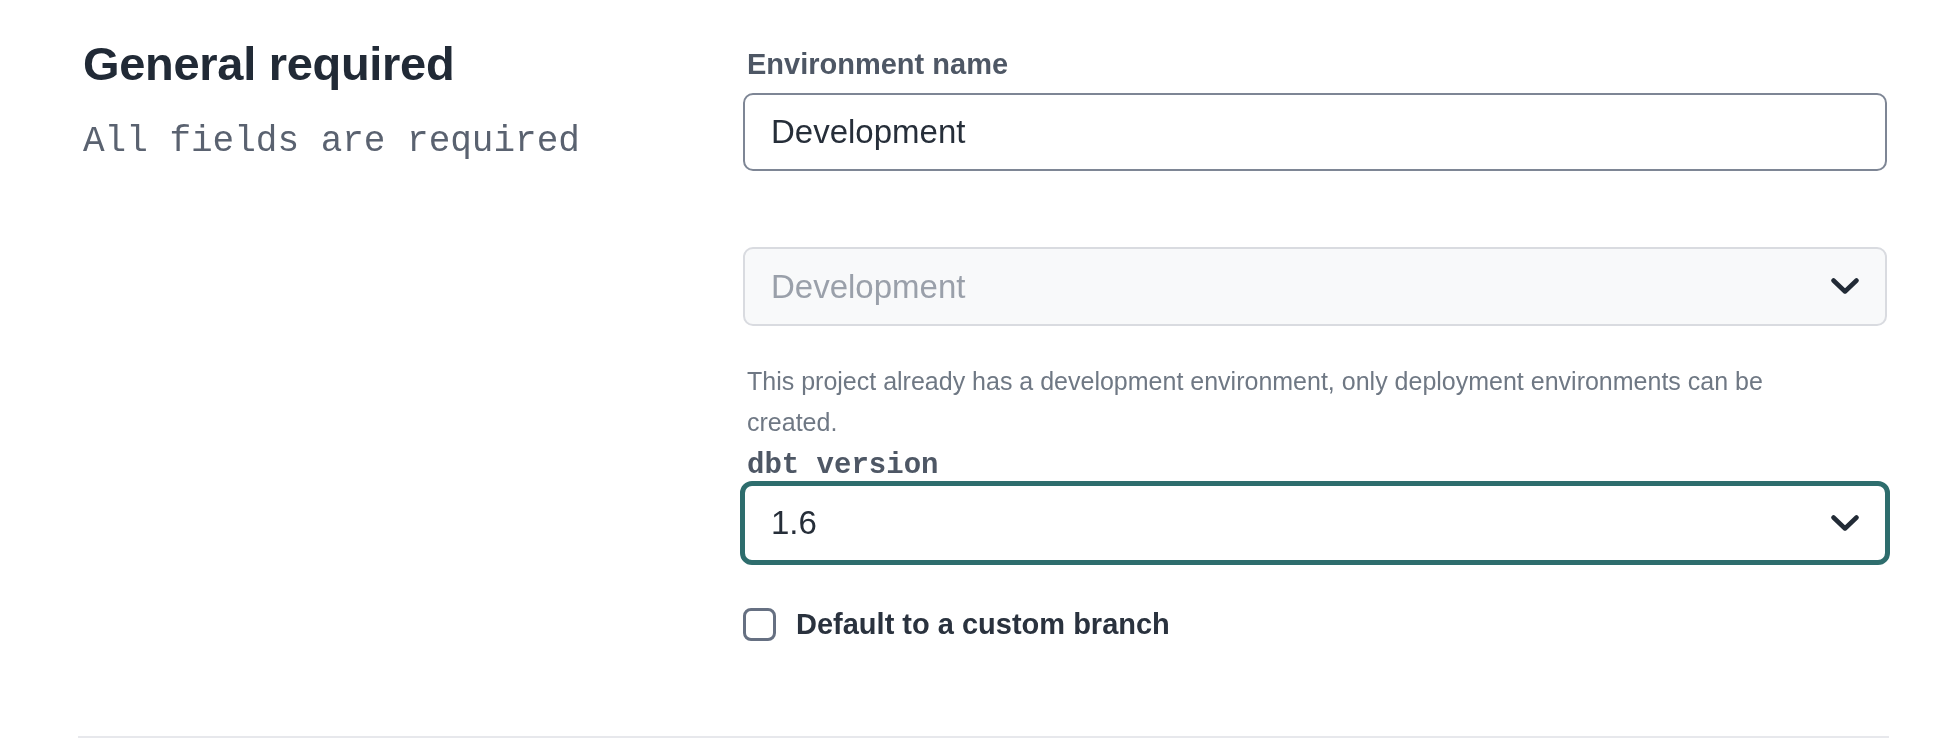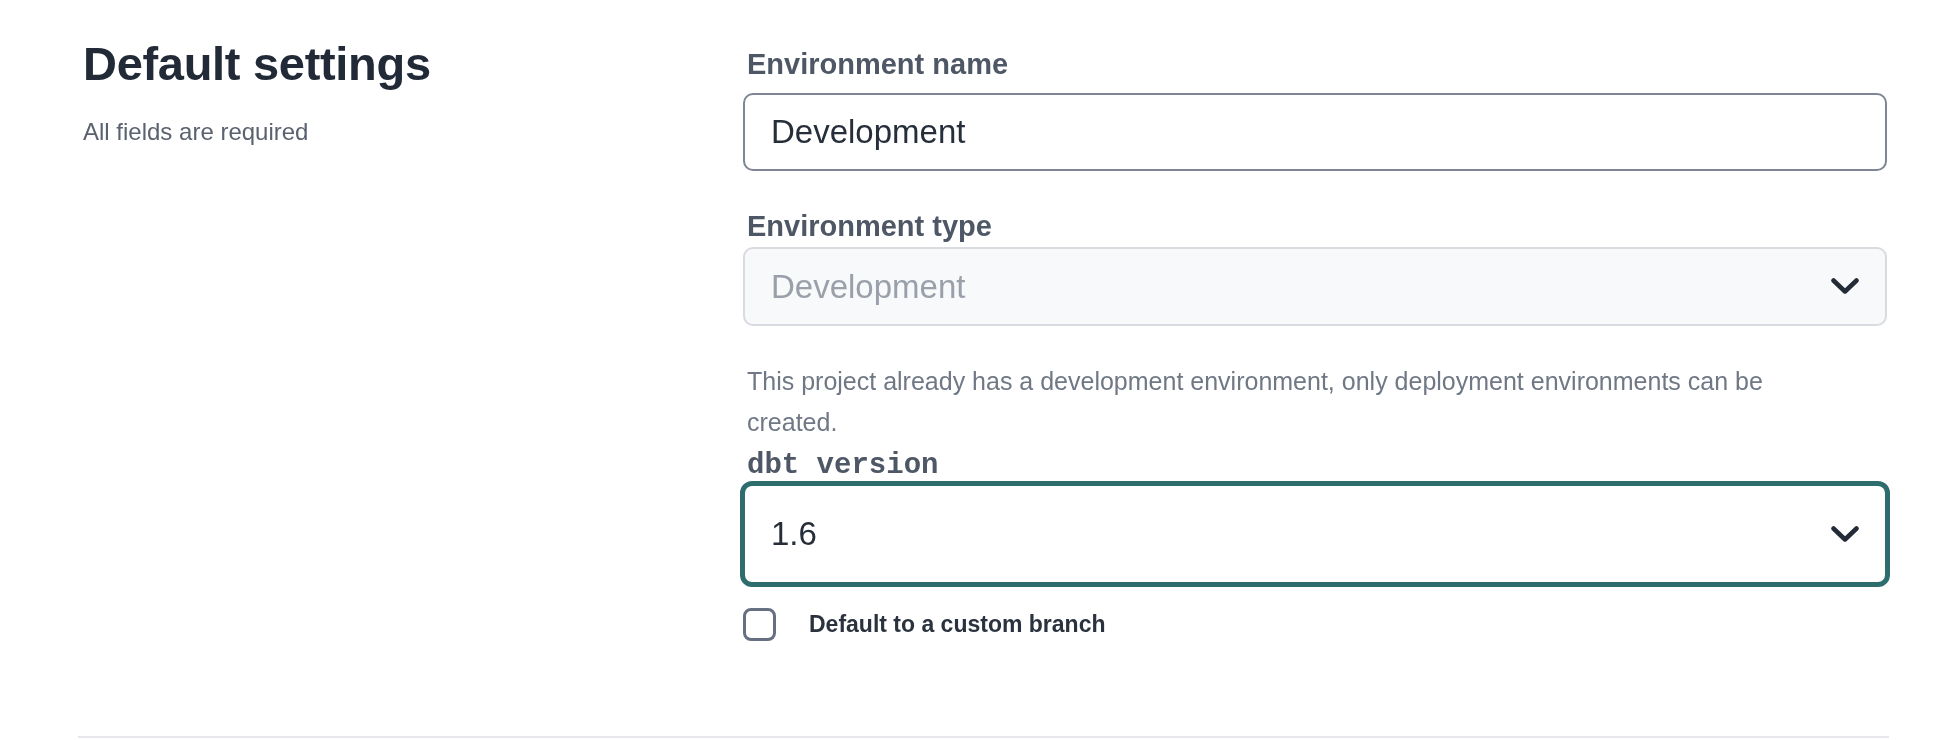--- a/index.html
+++ b/index.html
@@ -9,77 +9,76 @@
     -webkit-font-smoothing:antialiased;
   }
   .page{position:absolute;inset:0;}
 
   
   .header-col{position:absolute;left:83px;top:36px;width:560px;}
   .page-title{
     margin:0;font-size:47px;line-height:56px;font-weight:700;color:#212a36;letter-spacing:-0.3px;
   }
   .page-subtitle{
-    margin:20px 0 0 0;font-size:24px;line-height:40px;font-weight:400;color:#5a6270;
+    margin:30px 0 0 0;font-size:36px;line-height:40px;font-weight:400;color:#5a6270;font-family:Liberation Mono, monospace;
   }
 
   
   .field-label{
     position:absolute;left:747px;font-size:29px;line-height:36px;font-weight:700;color:#4e5765;
   }
   .text-input{
     position:absolute;left:743px;width:1144px;height:78px;box-sizing:border-box;
     border:2px solid #7e8695;border-radius:10px;background:#ffffff;
     padding:0 26px;font-family:inherit;font-size:33px;color:#262e39;outline:none;
   }
   .select{
     position:absolute;left:743px;width:1144px;height:79px;box-sizing:border-box;
     border-radius:10px;display:flex;align-items:center;justify-content:space-between;
     padding:0 26px;font-size:33px;
   }
   .select.disabled{
     background:#f8f9fa;border:2px solid #d9dbe0;color:#9aa0aa;cursor:not-allowed;
   }
   .select.focused{
-    left:740px;width:1150px;height:106px;background:#ffffff;
+    left:740px;width:1150px;height:84px;background:#ffffff;
     border:5px solid #2e6d6d;border-radius:12px;color:#262e39;cursor:pointer;
   }
   .chevron{flex:0 0 auto;display:block;}
   .helper-text{
     position:absolute;left:747px;top:336px;width:1145px;
     font-size:25px;line-height:41px;color:#6f7884;white-space:pre-line;
   }
   .checkbox-row{
     position:absolute;left:743px;top:604px;display:flex;align-items:center;
   }
   .checkbox{
     width:33px;height:33px;box-sizing:border-box;border:3px solid #667082;border-radius:8px;
     background:#ffffff;display:inline-block;cursor:pointer;
   }
   .checkbox-label{
-    margin-left:33px;font-size:23px;line-height:40px;font-weight:700;color:#2a323e;
+    margin-left:20px;font-size:29px;line-height:40px;font-weight:700;color:#2a323e;
   }
   .divider{
     position:absolute;left:78px;top:736px;width:1811px;height:2px;background:#e7e8ec;
   }
 </style>
 </head>
 <body>
 
 <div class="page">
 
   <div class="header-col">
-    <h1 class="page-title">Default settings</h1>
+    <h1 class="page-title">General required</h1>
     <p class="page-subtitle">All fields are required</p>
   </div>
 
   <label class="field-label" style="top:46px;text-align:right;">Environment name</label>
   <input class="text-input" style="top: 93px;" type="text" value="Development">
 
-  <label class="field-label" style="top:208px;">Environment type</label>
   <div class="select disabled" style="top:247px;">
     <span>Development</span>
     <svg class="chevron" width="28" height="17" viewBox="0 0 28 17">
       <polyline points="2.5,2.5 14,13.5 25.5,2.5" fill="none" stroke="#222b36" stroke-width="4.5" stroke-linecap="round" stroke-linejoin="round"></polyline>
     </svg>
   </div>
   <p class="helper-text">This project already has a development environment, only deployment environments can be
 created.</p>
 
   <label class="field-label" style="top:448px;font-family:Liberation Mono, monospace;">dbt version</label>

